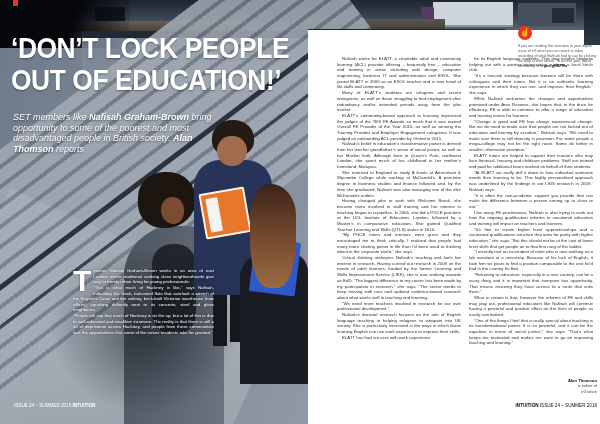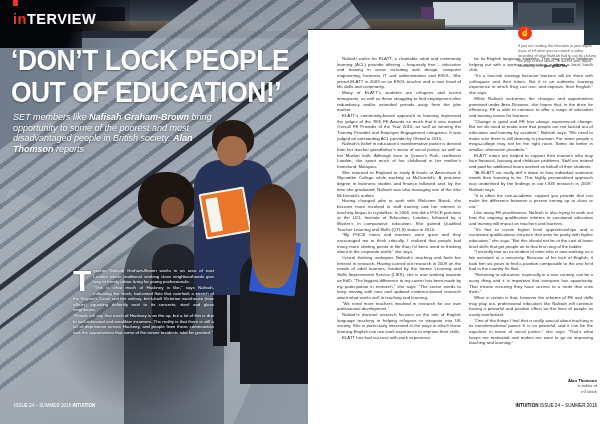--- a/index.html
+++ b/index.html
@@ -69,21 +69,21 @@
   #note b{color:#111;}
   #credit{right:3px;top:378px;width:60px;z-index:3;text-align:right;font-size:4.2px;line-height:1.3;color:#444;}
   #credit .nm{font-weight:700;color:#111;}
   #folio-right{right:3px;top:403px;width:140px;z-index:3;text-align:right;font-size:4.6px;color:#111;}
   #folio-right b{font-weight:700;}
 
   
   .lpz{z-index:4;}
   #red-mark{left:13px;top:0;width:5px;height:6px;}
   #kicker{left:13px;top:11px;font-size:14.5px;font-weight:700;letter-spacing:.5px;color:#fff;}
-  #title{left:11px;top:44px;color:#fff;}
+  #title{left:11px;top:32px;color:#fff;}
   #title .tl{display:block;font-size:30px;font-weight:700;line-height:32px;letter-spacing:-.5px;
     transform:scaleX(.88);transform-origin:0 0;white-space:nowrap;text-shadow:0 1px 2px rgba(0,0,0,.4);}
   #standfirst{left:13px;top:112px;width:208px;font-size:9px;line-height:1.18;color:#fff;
     text-shadow:0 1px 2px rgba(0,0,0,.45);font-style:italic;}
   #standfirst b{font-weight:700;}
   #lede{left:73px;top:268px;width:141px;color:#fff;font-size:4.35px;line-height:1.3;
     text-shadow:0 0 2px rgba(0,0,0,.55);}
   #lede p{margin:0;text-align:justify;}
   #lede .dropcap{float:left;font-size:30px;line-height:25px;font-weight:700;padding-right:2px;}
   #folio-left{left:14px;top:403px;z-index:4;font-size:4.6px;color:#fff;}
@@ -163,21 +163,20 @@
   </div>
 
   <div id="credit" class="abs">
     <span class="nm">Alan Thomson</span><br>
     <span>is editor of</span><br>
     <span>inTuition</span>
   </div>
   <div id="folio-right" class="abs"><b>INTUITION</b><span> ISSUE 24 – SUMMER 2016</span></div>
 
   <div id="red-mark" class="abs lpz" style="background: rgb(232, 57, 31);"></div>
-  <div id="kicker" class="abs lpz"><span id="kicker-in" style="color: rgb(232, 57, 31);">in</span><span>TERVIEW</span></div>
   <div id="title" class="abs lpz">
     <span class="tl">‘DON’T LOCK PEOPLE</span>
     <span class="tl">OUT OF EDUCATION!’</span>
   </div>
   <div id="standfirst" class="abs lpz"><span>SET members like </span><b>Nafisah Graham-Brown</b><span> bring opportunity to some of the poorest and most disadvantaged people in British society. </span><b>Alan Thomson</b><span> reports</span></div>
 
   <div id="lede" class="abs lpz">
     <p><span class="dropcap">T</span><span>eacher Nafisah Graham-Brown works in an area of east London where traditional working class neighbourhoods give way to trendy urban living for young professionals.</span></p>
     <p>“This is what much of Hackney is like,” says Nafisah, indicating the sleek, balconied flats that overlook a stretch of the Regent’s Canal and the solitary, brick-built Victorian warehouse (now offices) squatting defiantly next to its concrete, steel and glass neighbours.</p>
     <p>“People will say that much of Hackney is on the up, but a lot of this is due to well-educated and wealthier incomers. The reality is that there is still a lot of deprivation across Hackney, and people from these communities lack the opportunities that some of the newer residents take for granted.”</p>

